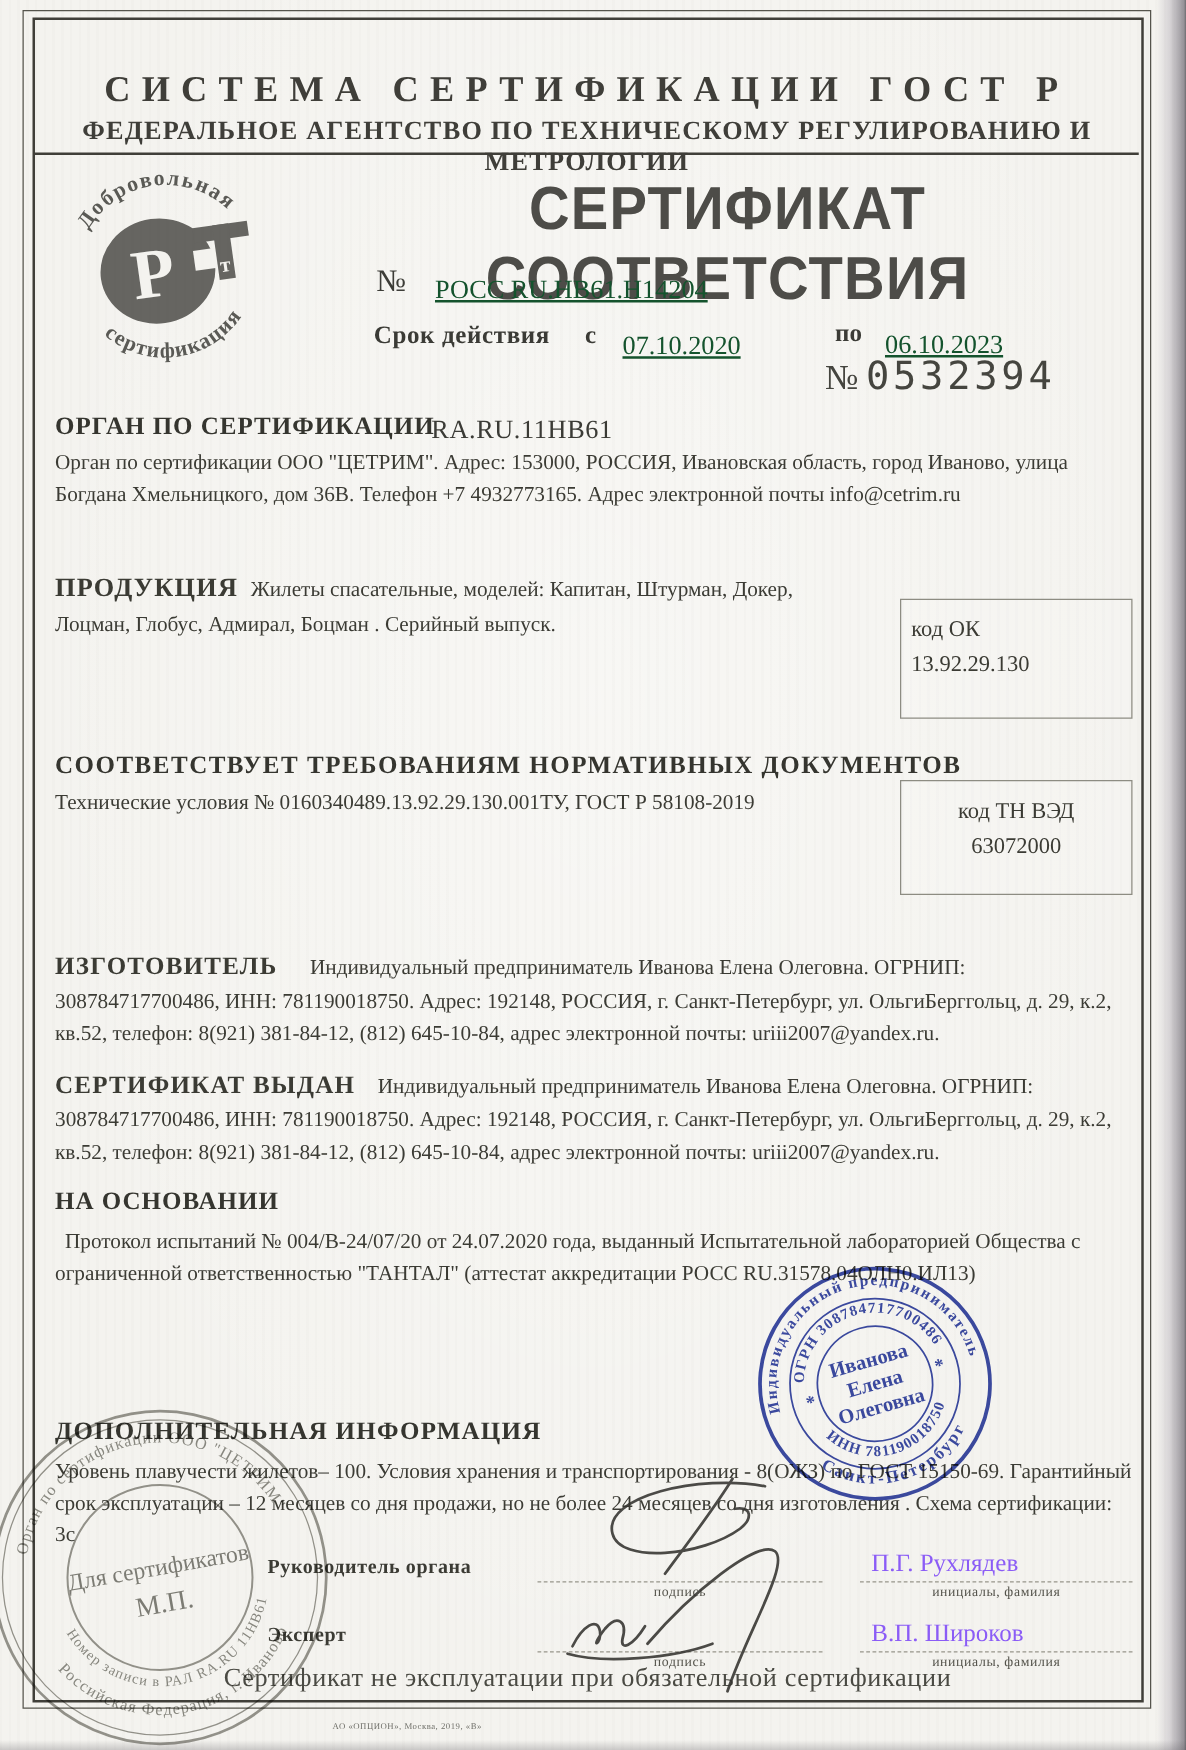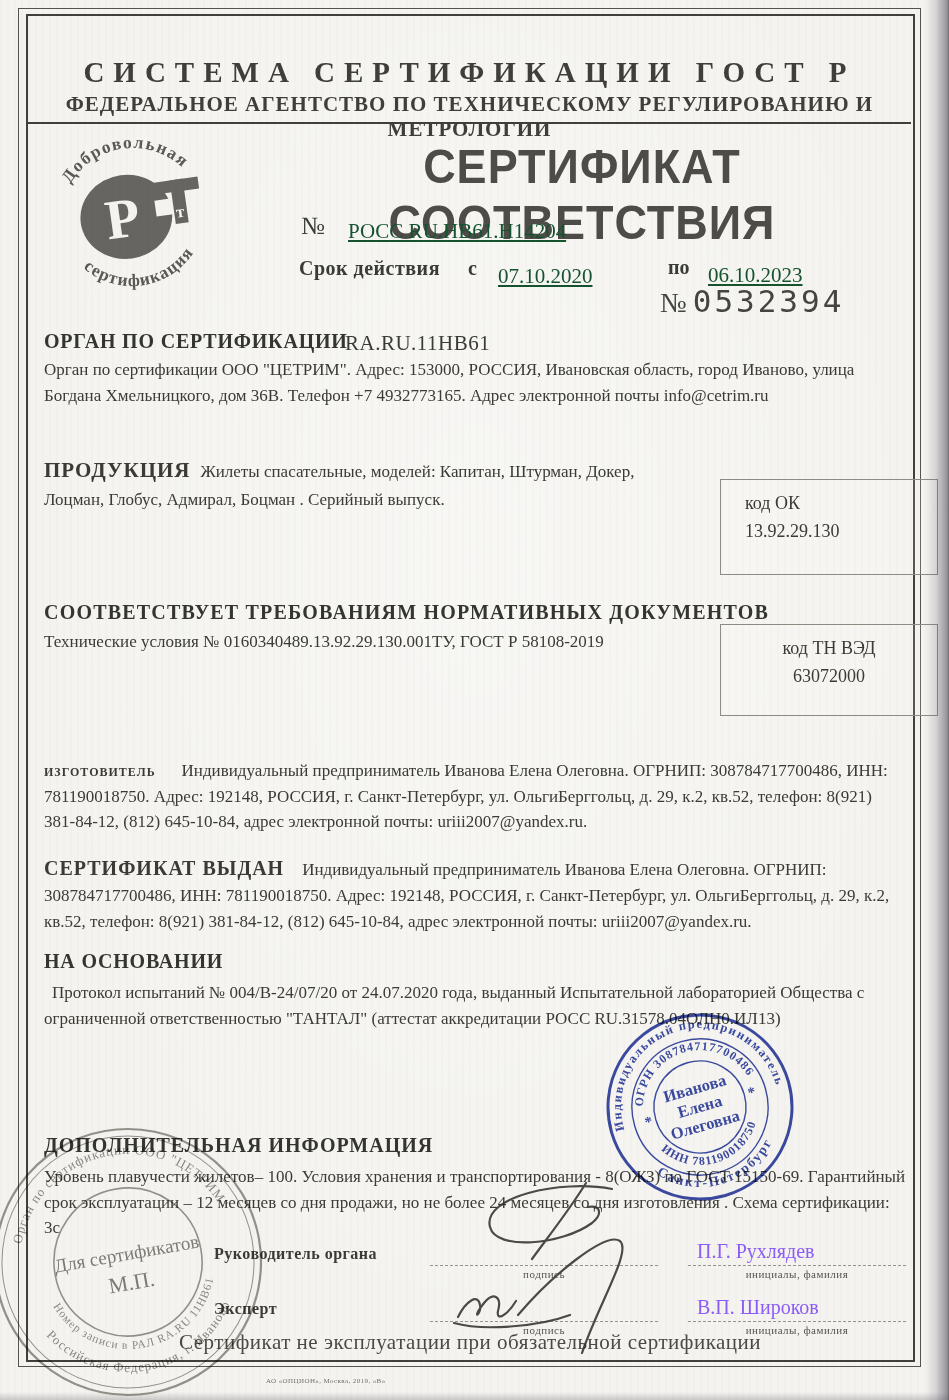--- a/index.html
+++ b/index.html
@@ -44,27 +44,27 @@
   .blank-no{left:660px;top:283px;width:255px;text-align:left;color:#45453f;}
   .blank-no .nolbl{font-size:28px;margin-right:6px;}
   .blank-no .digits{font-family:"DejaVu Sans Mono", monospace;font-size:31px;letter-spacing:3px;}
   .sec-head{font-size:20px;font-weight:bold;letter-spacing:.8px;color:#35352f;}
   .body-text{font-size:17px;line-height:1.5;color:#3b3b34;}
   .org-head{left:44px;top:330px;}
   .org-code{left:345px;top:331px;font-size:21px;font-weight:normal;letter-spacing:.5px;}
   .org-text{left:44px;top:357px;width:858px;}
   .product-para{left:44px;top:455px;width:648px;}
   .product-para b{font-size:21px;letter-spacing:1px;margin-right:10px;}
-  .code-box{border:1px solid #8d8c82;padding:10px 24px;font-size:18px;line-height:1.55;color:#3b3b34;background:rgba(255,255,255,.12);}
+  .code-box{border:1px solid #8d8c82;padding:10px 8px;font-size:18px;line-height:1.55;color:#3b3b34;background:rgba(255,255,255,.12);}
   .code-ok{left:720px;top:479px;width:168px;height:74px;}
   .code-tn{left:720px;top:624px;width:168px;height:70px;text-align:center;}
   .comp-head{left:44px;top:601px;letter-spacing:1.2px;}
   .comp-text{left:44px;top:629px;width:860px;}
   .manu-para{left:44px;top:758px;width:860px;}
-  .manu-para b{font-size:12px;letter-spacing:1px;margin-right:26px;}
+  .manu-para b{font-size:20px;letter-spacing:1px;margin-right:26px;}
   .issued-para{left:44px;top:853px;width:860px;}
   .issued-para b{font-size:20px;letter-spacing:1px;margin-right:18px;margin-top:36px;}
   .basis-head{left:44px;top:950px;}
   .basis-text{left:44px;top:980px;width:862px;text-indent:8px;}
   .add-head{left:44px;top:1134px;letter-spacing:1px;}
   .add-text{left:44px;top:1164px;width:864px;}
   .sig-role{font-size:16px;font-weight:bold;letter-spacing:.5px;color:#3b3b34;}
   .sig-line{border-bottom:1.6px dashed #97958b;height:1px;}
   .sig-cap{font-size:11px;color:#55544c;text-align:center;letter-spacing:.5px;font-family:Liberation Serif, serif;}
   .sig-name{font-size:20px;color:#8b5cf6;}

